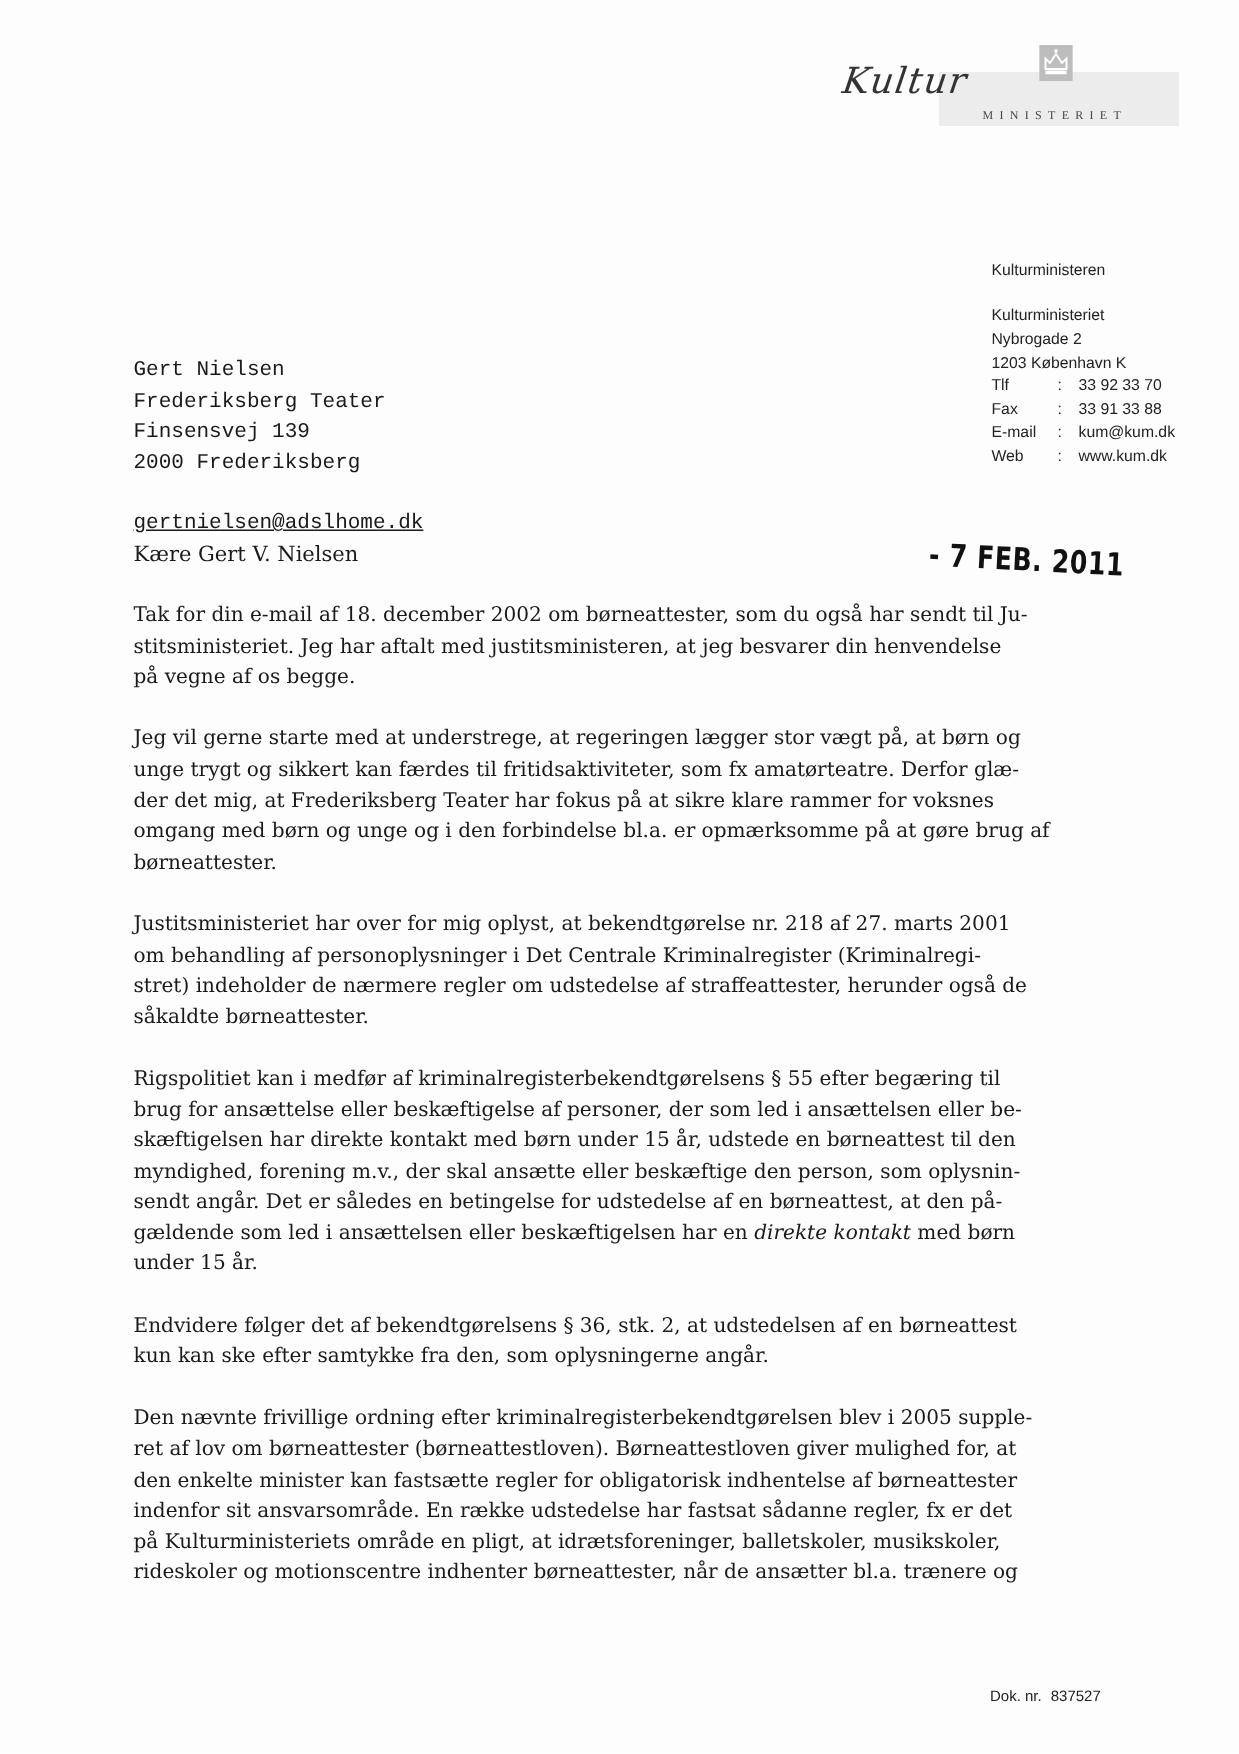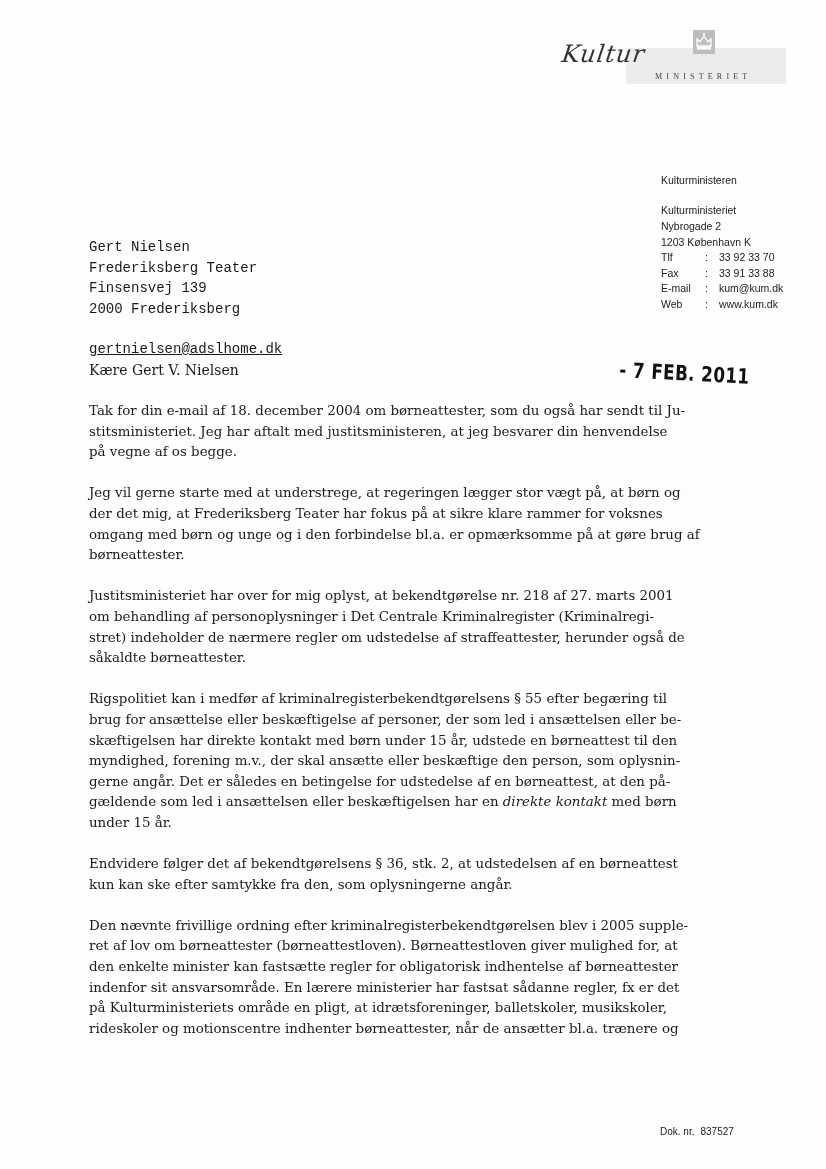--- a/index.html
+++ b/index.html
@@ -92,54 +92,55 @@
     <div>Finsensvej 139</div>
     <div>2000 Frederiksberg</div>
     <div class="email">gertnielsen@adslhome.dk</div>
   </div>
 
   <div class="salutation">Kære Gert V. Nielsen</div>
   <div class="stamp">- 7 FEB. 2011</div>
 
   <div class="body">
     <p class="para">
-      <span class="line">Tak for din e-mail af 18. december 2004 om børneattester, som du også har sendt til Ju-</span>
+      <span class="line">Tak for din e-mail af 18. december 2002 om børneattester, som du også har sendt til Ju-</span>
       <span class="line">stitsministeriet. Jeg har aftalt med justitsministeren, at jeg besvarer din henvendelse</span>
       <span class="line">på vegne af os begge.</span>
     </p>
     <p class="para">
       <span class="line">Jeg vil gerne starte med at understrege, at regeringen lægger stor vægt på, at børn og</span>
+      <span class="line">unge trygt og sikkert kan færdes til fritidsaktiviteter, som fx amatørteatre. Derfor glæ-</span>
       <span class="line">der det mig, at Frederiksberg Teater har fokus på at sikre klare rammer for voksnes</span>
       <span class="line">omgang med børn og unge og i den forbindelse bl.a. er opmærksomme på at gøre brug af</span>
       <span class="line">børneattester.</span>
     </p>
     <p class="para">
       <span class="line">Justitsministeriet har over for mig oplyst, at bekendtgørelse nr. 218 af 27. marts 2001</span>
       <span class="line">om behandling af personoplysninger i Det Centrale Kriminalregister (Kriminalregi-</span>
       <span class="line">stret) indeholder de nærmere regler om udstedelse af straffeattester, herunder også de</span>
       <span class="line">såkaldte børneattester.</span>
     </p>
     <p class="para">
       <span class="line">Rigspolitiet kan i medfør af kriminalregisterbekendtgørelsens § 55 efter begæring til</span>
       <span class="line">brug for ansættelse eller beskæftigelse af personer, der som led i ansættelsen eller be-</span>
       <span class="line">skæftigelsen har direkte kontakt med børn under 15 år, udstede en børneattest til den</span>
       <span class="line">myndighed, forening m.v., der skal ansætte eller beskæftige den person, som oplysnin-</span>
-      <span class="line">gerne angår. Det er således en betingelse for udstedelse af en børneattest, at den på-</span>
+      <span class="line">sendt angår. Det er således en betingelse for udstedelse af en børneattest, at den på-</span>
       <span class="line"><span>gældende som led i ansættelsen eller beskæftigelsen har en </span><em>direkte kontakt</em><span> med børn</span></span>
       <span class="line">under 15 år.</span>
     </p>
     <p class="para">
       <span class="line">Endvidere følger det af bekendtgørelsens § 36, stk. 2, at udstedelsen af en børneattest</span>
       <span class="line">kun kan ske efter samtykke fra den, som oplysningerne angår.</span>
     </p>
     <p class="para">
       <span class="line">Den nævnte frivillige ordning efter kriminalregisterbekendtgørelsen blev i 2005 supple-</span>
       <span class="line">ret af lov om børneattester (børneattestloven). Børneattestloven giver mulighed for, at</span>
       <span class="line">den enkelte minister kan fastsætte regler for obligatorisk indhentelse af børneattester</span>
-      <span class="line">indenfor sit ansvarsområde. En lærere ministerier har fastsat sådanne regler, fx er det</span>
+      <span class="line">indenfor sit ansvarsområde. En række udstedelse har fastsat sådanne regler, fx er det</span>
       <span class="line">på Kulturministeriets område en pligt, at idrætsforeninger, balletskoler, musikskoler,</span>
       <span class="line">rideskoler og motionscentre indhenter børneattester, når de ansætter bl.a. trænere og</span>
     </p>
   </div>
 
   <div class="doknr">
     <span>Dok. nr.</span><span>837527</span>
   </div>
 
 </div>

